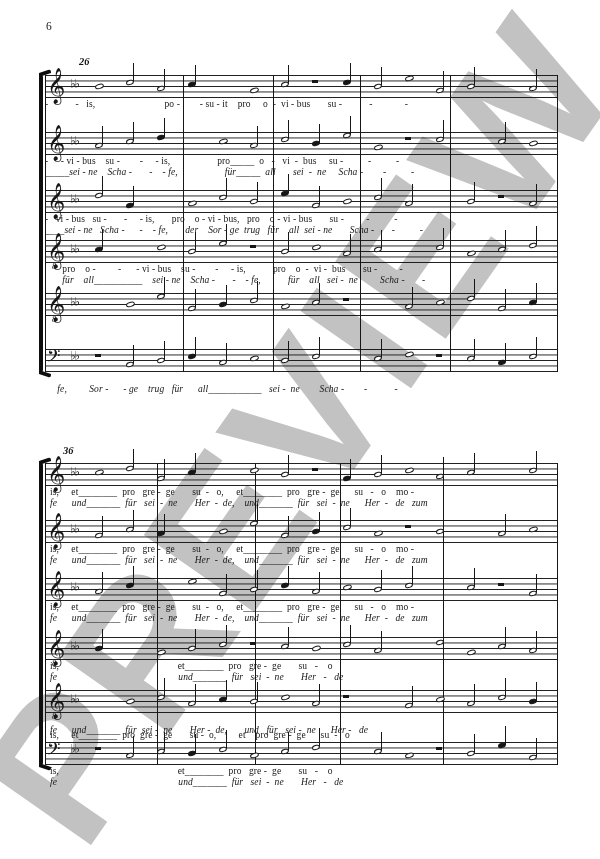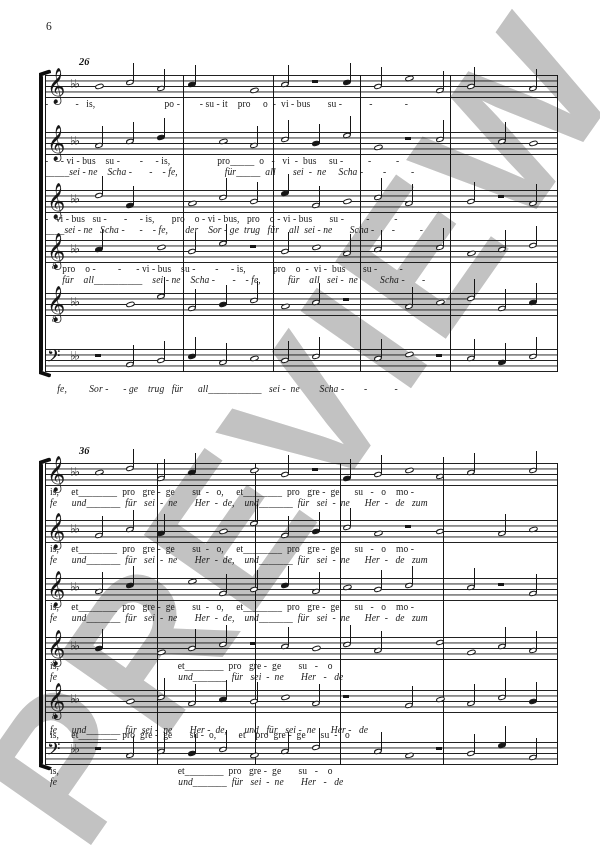--- a/index.html
+++ b/index.html
@@ -49,21 +49,21 @@
   .rest{position:absolute;width:5.5px;height:3.2px;background:#161616;}
 </style>
 </head>
 <body>
 
 <div class="page">
   <div class="watermark" style="color: rgb(194, 194, 194);">PREVIEW</div>
   <div class="pageno">6</div>
   <div id="score">
     <div class="mlabel" style="left:79px;top:56px">26</div>
-    <div class="mlabel" style="left:79px;top:445px">36</div>
+    <div class="mlabel" style="left:63px;top:445px">36</div>
   <div class="bracket" style="top: 75px; height: 297px;"></div>
       <div class="barline startline" style="left: 45px; top: 75px; height: 297px;"></div>
       <div class="barline " style="left: 556.5px; top: 75px; height: 297px;"></div>
       <div class="barline" style="left: 183px; top: 75px; height: 297px;"></div>
       <div class="barline" style="left: 273px; top: 75px; height: 297px;"></div>
       <div class="barline" style="left: 360px; top: 75px; height: 297px;"></div>
       <div class="barline" style="left: 450px; top: 75px; height: 297px;"></div>
       <div class="staff-lines" style="top: 75px;"></div>
       <span class="clef treble" style="left: 47px; top: 70px;">𝄞</span>
       <span class="flats" style="left: 70px; top: 77px;">♭♭</span>

